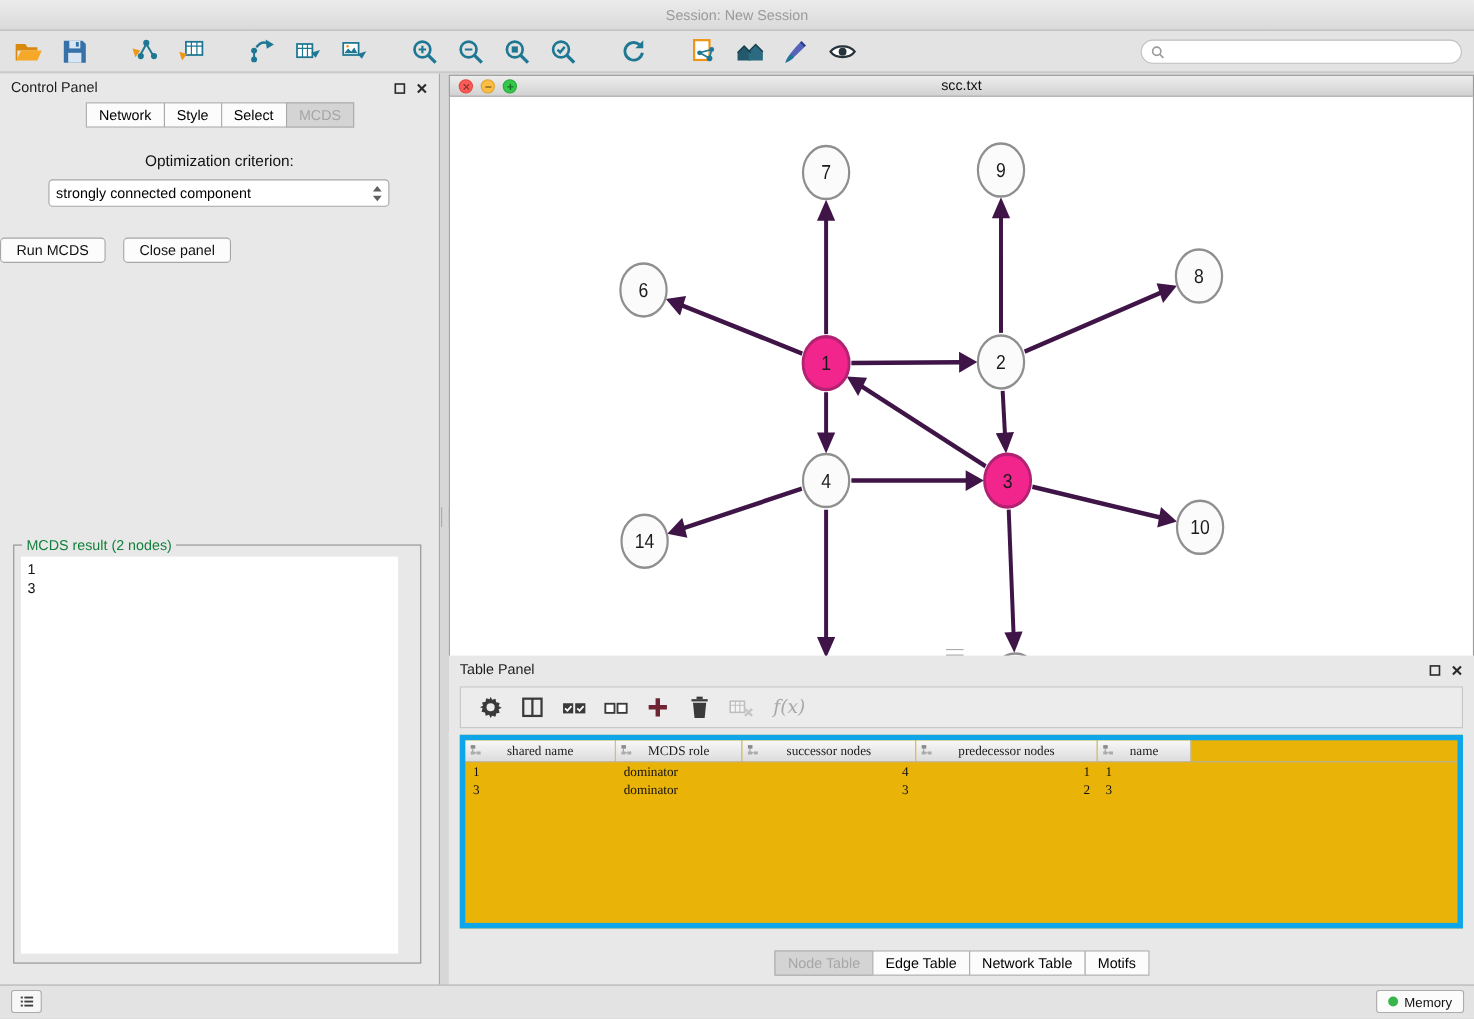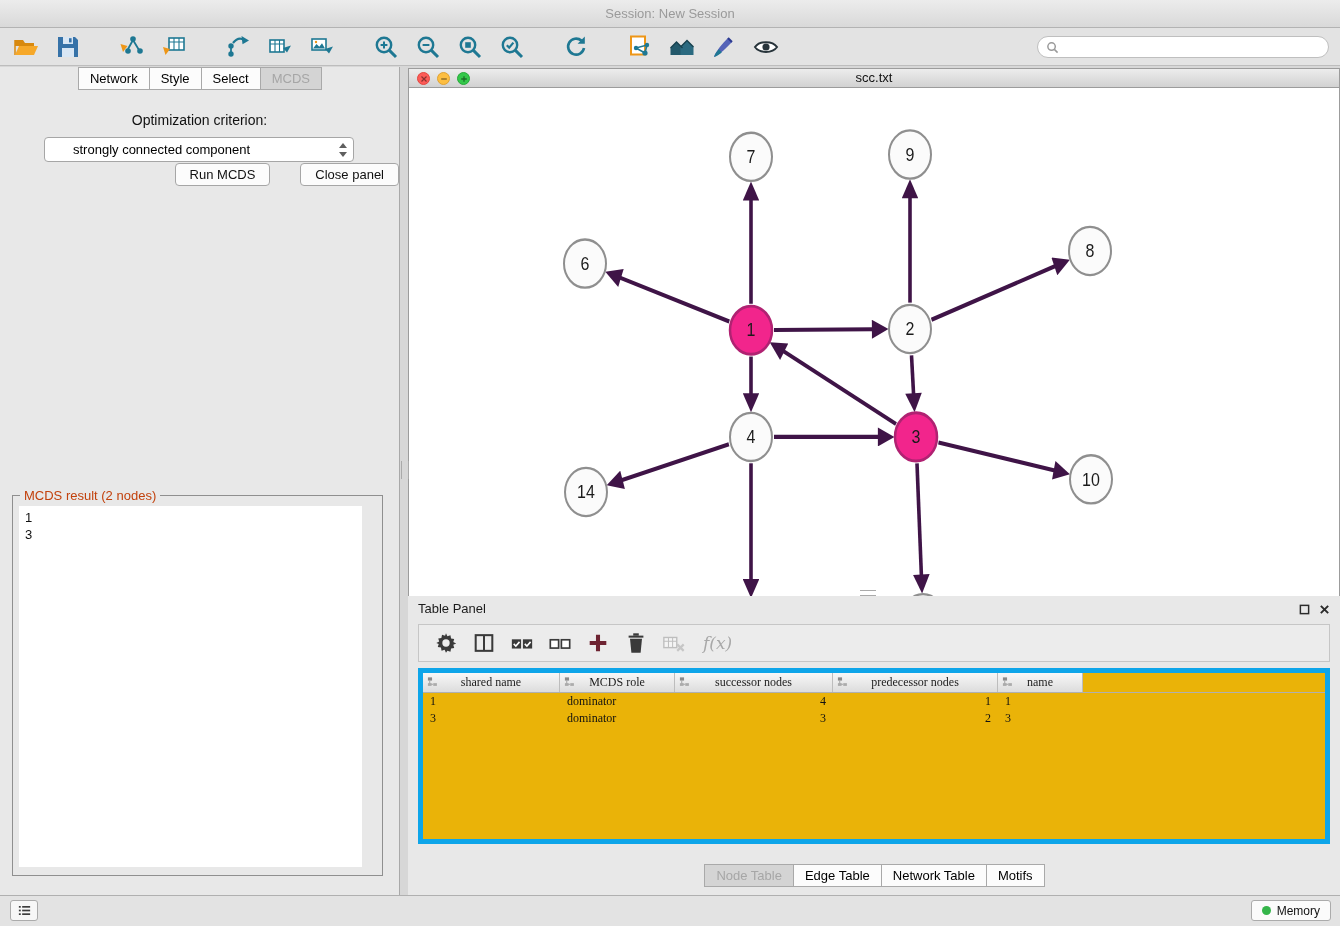--- a/index.html
+++ b/index.html
@@ -27,27 +27,27 @@
     border-right:1px solid #a9a9a9;box-sizing:border-box;}
   .panel-header{height:26px;line-height:26px;padding-left:10px;font-size:13px;color:#1c1c1c;position:relative;}
   .ph-btns{position:absolute;right:10px;top:0;height:26px;display:flex;align-items:center;gap:9px;}
   .ph-btns span{display:inline-flex;}
   .tabbar{display:flex;justify-content:center;}
   .tab{font-size:13px;line-height:15px;padding:3px 11px;background:#fcfcfc;border:1px solid #a9a9a9;
     margin-right:-1px;color:#000000;white-space:nowrap;}
   .tab.active{background:#d4d4d4;color:#a6a6a6;}
   .opt-label{text-align:center;margin-top:22px;font-size:14px;color:#111;}
   .dropdown{position:relative;margin:9px 45px 0 44px;height:25px;background:#fff;border:1px solid #a6a6a6;
-    border-radius:4px;display:flex;align-items:center;padding-left:28px;font-size:13px;box-sizing:border-box;}
+    border-radius:4px;display:flex;align-items:center;padding-left:6px;font-size:13px;box-sizing:border-box;}
   .dd-spin{position:absolute;right:3px;top:2px;}
-  .cp-buttons{display:flex;justify-content:flex-end;gap:30px;margin-top:1px;}
+  .cp-buttons{display:flex;justify-content:flex-start;gap:16px;margin-top:28px;}
   .btn{height:23px;padding:0 14px;font-size:13px;background:#fcfcfc;border:1px solid #a6a6a6;border-radius:4px;
     font-family:"Liberation Sans",sans-serif;color:#111;}
   .result-box{position:absolute;left:12px;right:16px;top:428px;bottom:20px;border:1px solid #8f8f8f;}
-  .result-box .legend{position:absolute;top:-8px;left:7px;background:#e8e8e8;padding:0 4px;font-size:13px;color:#c2410c;}
+  .result-box .legend{position:absolute;top:-8px;left:7px;background:#e8e8e8;padding:0 4px;font-size:13px;color:#15803d;}
   .result-inner{position:absolute;left:6px;top:10px;right:20px;bottom:8px;background:#fff;overflow:hidden;}
   .result-line{font-size:13px;line-height:17px;padding-left:6px;color:#111;}
   .result-line:first-child{padding-top:3px;}
 
   
   .net-window{position:absolute;left:408px;top:68px;right:0;height:596px;}
   .net-titlebar{position:absolute;top:0;left:0;right:0;height:20px;background:linear-gradient(#ededed,#d2d2d2);
     border:1px solid #9c9c9c;box-sizing:border-box;text-align:center;font-size:13px;line-height:18px;color:#111;}
   .tl{position:absolute;top:3px;width:13px;height:13px;border-radius:50%;display:flex;align-items:center;justify-content:center;box-sizing:border-box;}
   .tl svg{width:8px;height:8px;}
@@ -237,20 +237,35 @@
         <svg viewBox="0 0 14 14" width="13" height="13">
             <circle cx="6" cy="6" r="4" fill="none" stroke="#9a9a9a" stroke-width="1.6"></circle>
             <path d="M9 9l3.5 3.5" stroke="#9a9a9a" stroke-width="1.6"></path>
           </svg>
       </span>
       <input class="search-input" placeholder="" style="">
     </div>
   </div>
 
   <div class="control-panel">
+    <div class="panel-header">
+      <span>Control Panel</span>
+      <span class="ph-btns">
+        <span>
+            <svg viewBox="0 0 12 12" width="11" height="11">
+              <rect x="1.5" y="1.5" width="9" height="9" fill="none" stroke="#2b2b2b" stroke-width="1.6"></rect>
+            </svg>
+          </span>
+        <span>
+            <svg viewBox="0 0 12 12" width="11" height="11">
+              <path d="M2 2l8 8M10 2l-8 8" stroke="#2b2b2b" stroke-width="2.1"></path>
+            </svg>
+          </span>
+      </span>
+    </div>
     <div class="tabbar" id="cp-tabs">
         <div class="tab">Network</div>
         <div class="tab">Style</div>
         <div class="tab">Select</div>
         <div class="tab active">MCDS</div>
       </div>
     <div class="opt-label">Optimization criterion:</div>
     <div class="dropdown">
       <span>strongly connected component</span>
       <span class="dd-spin">

